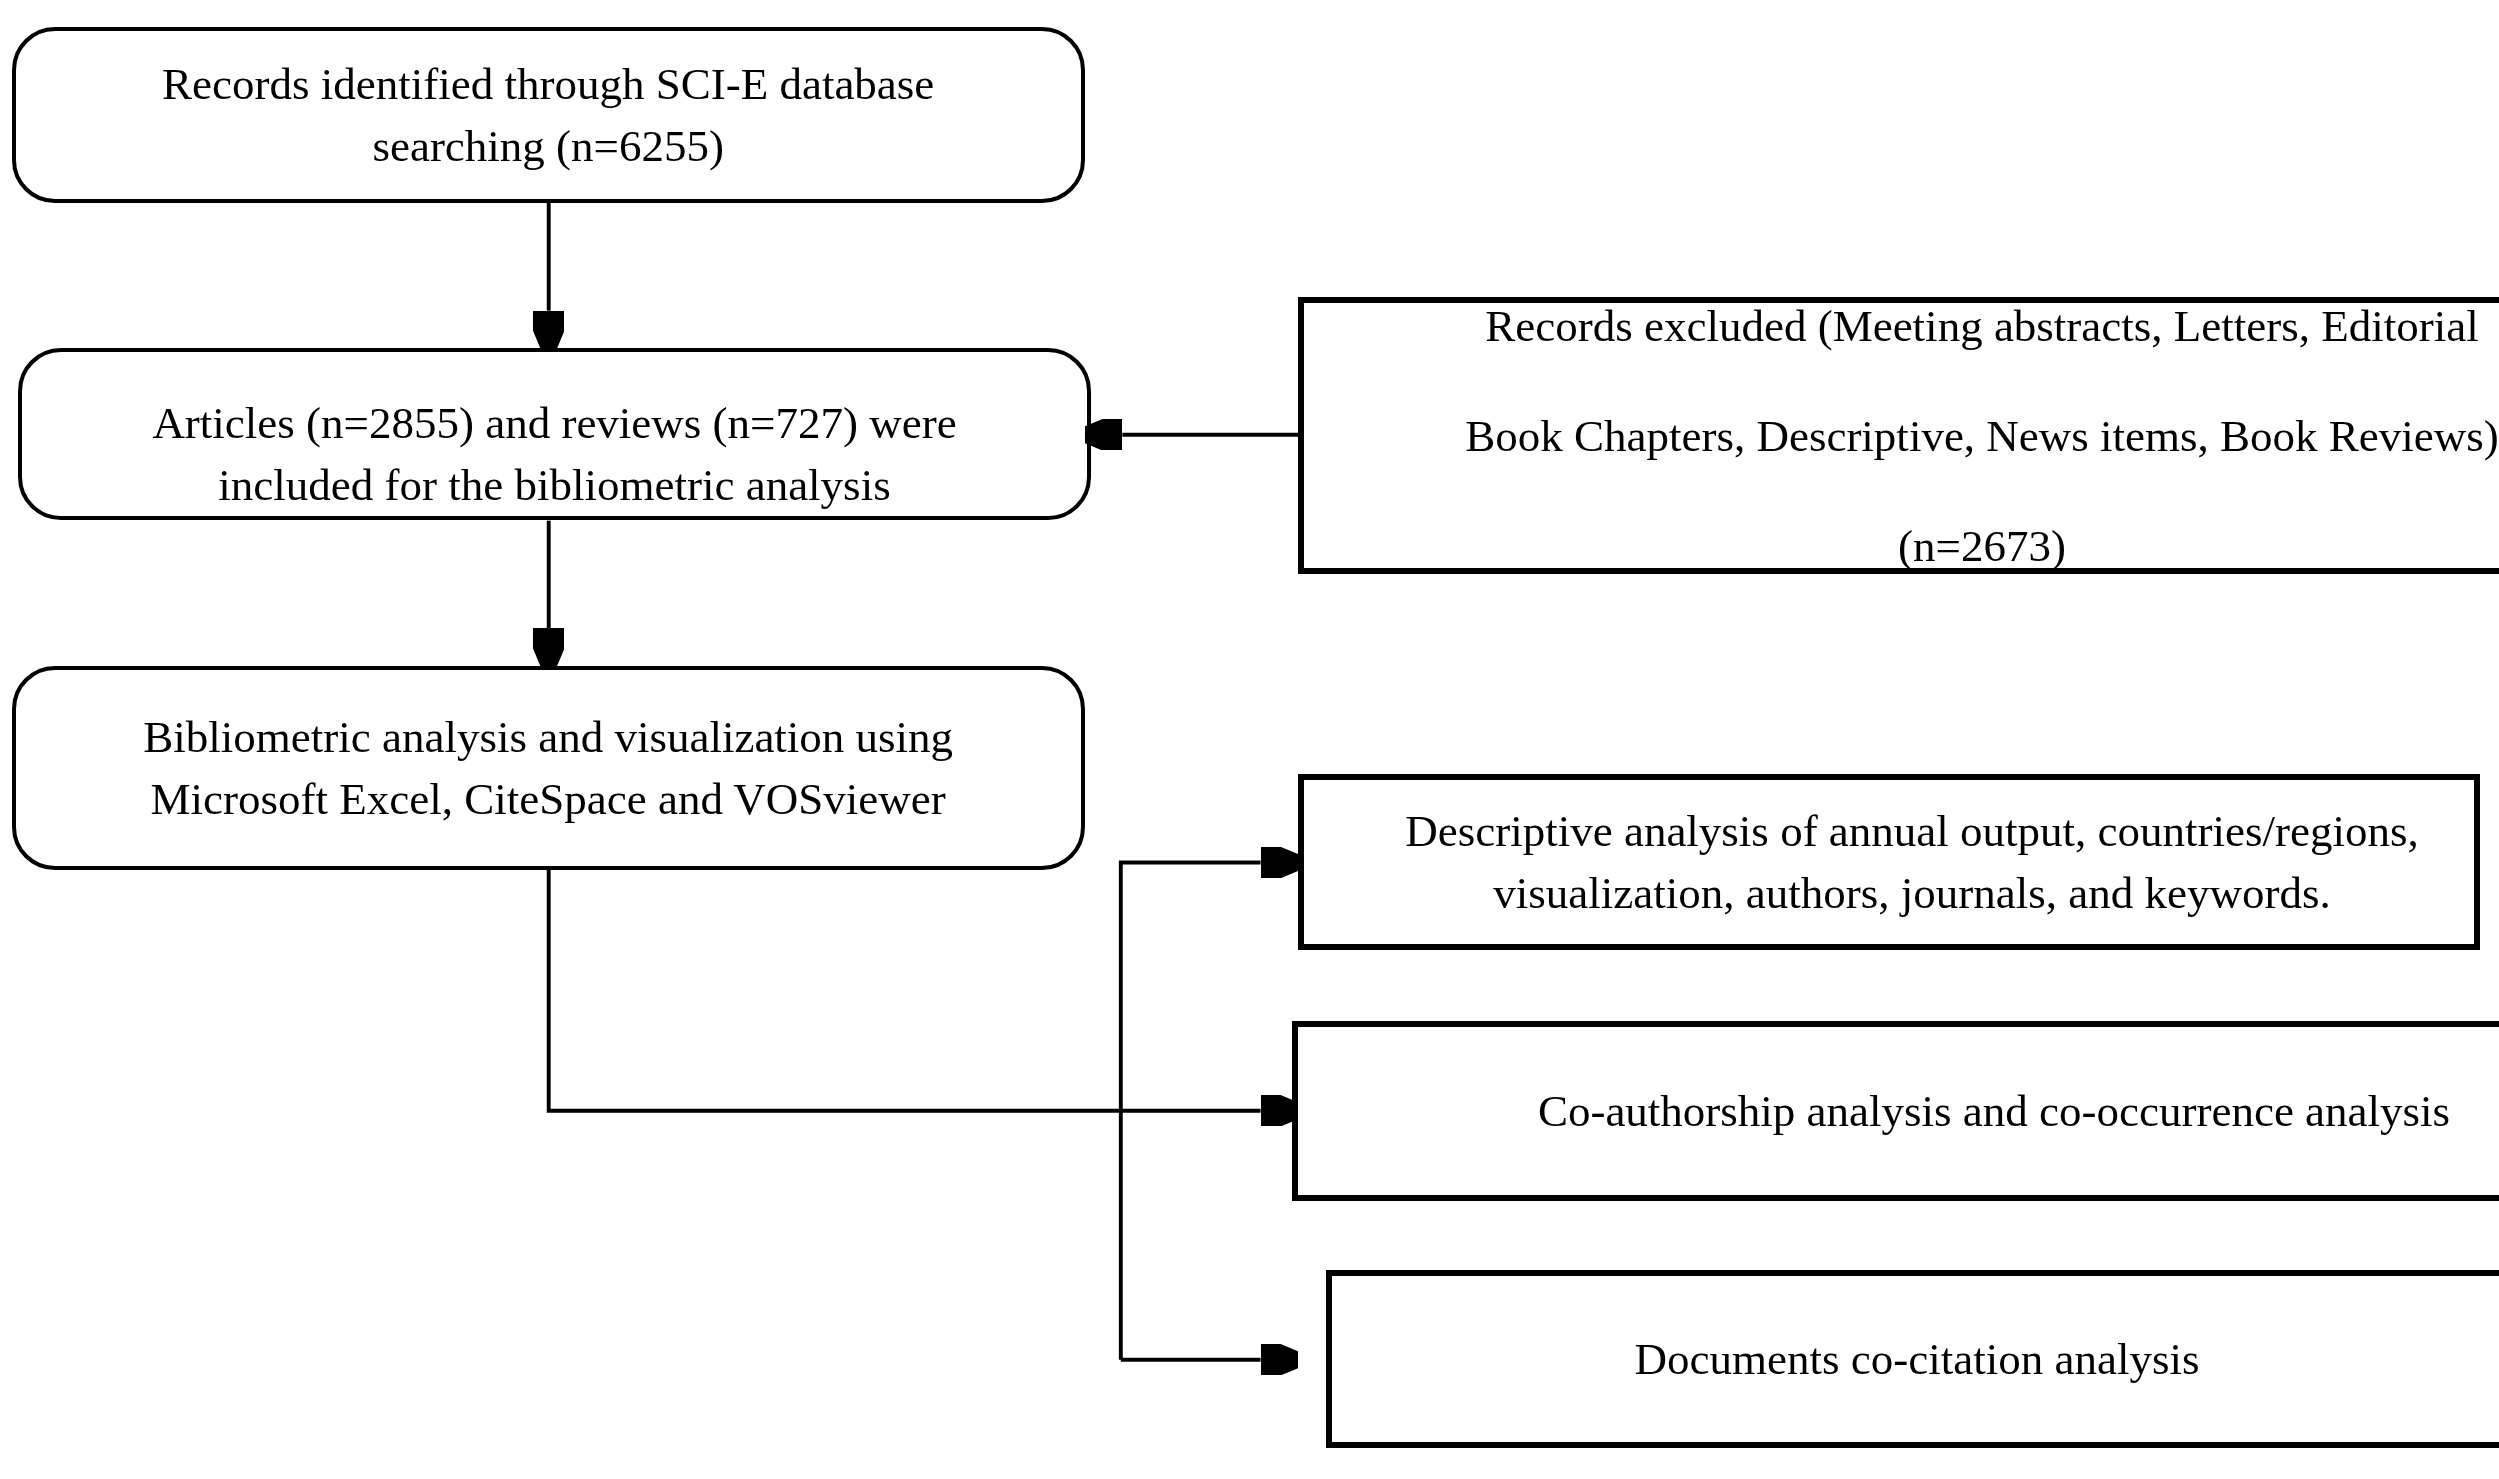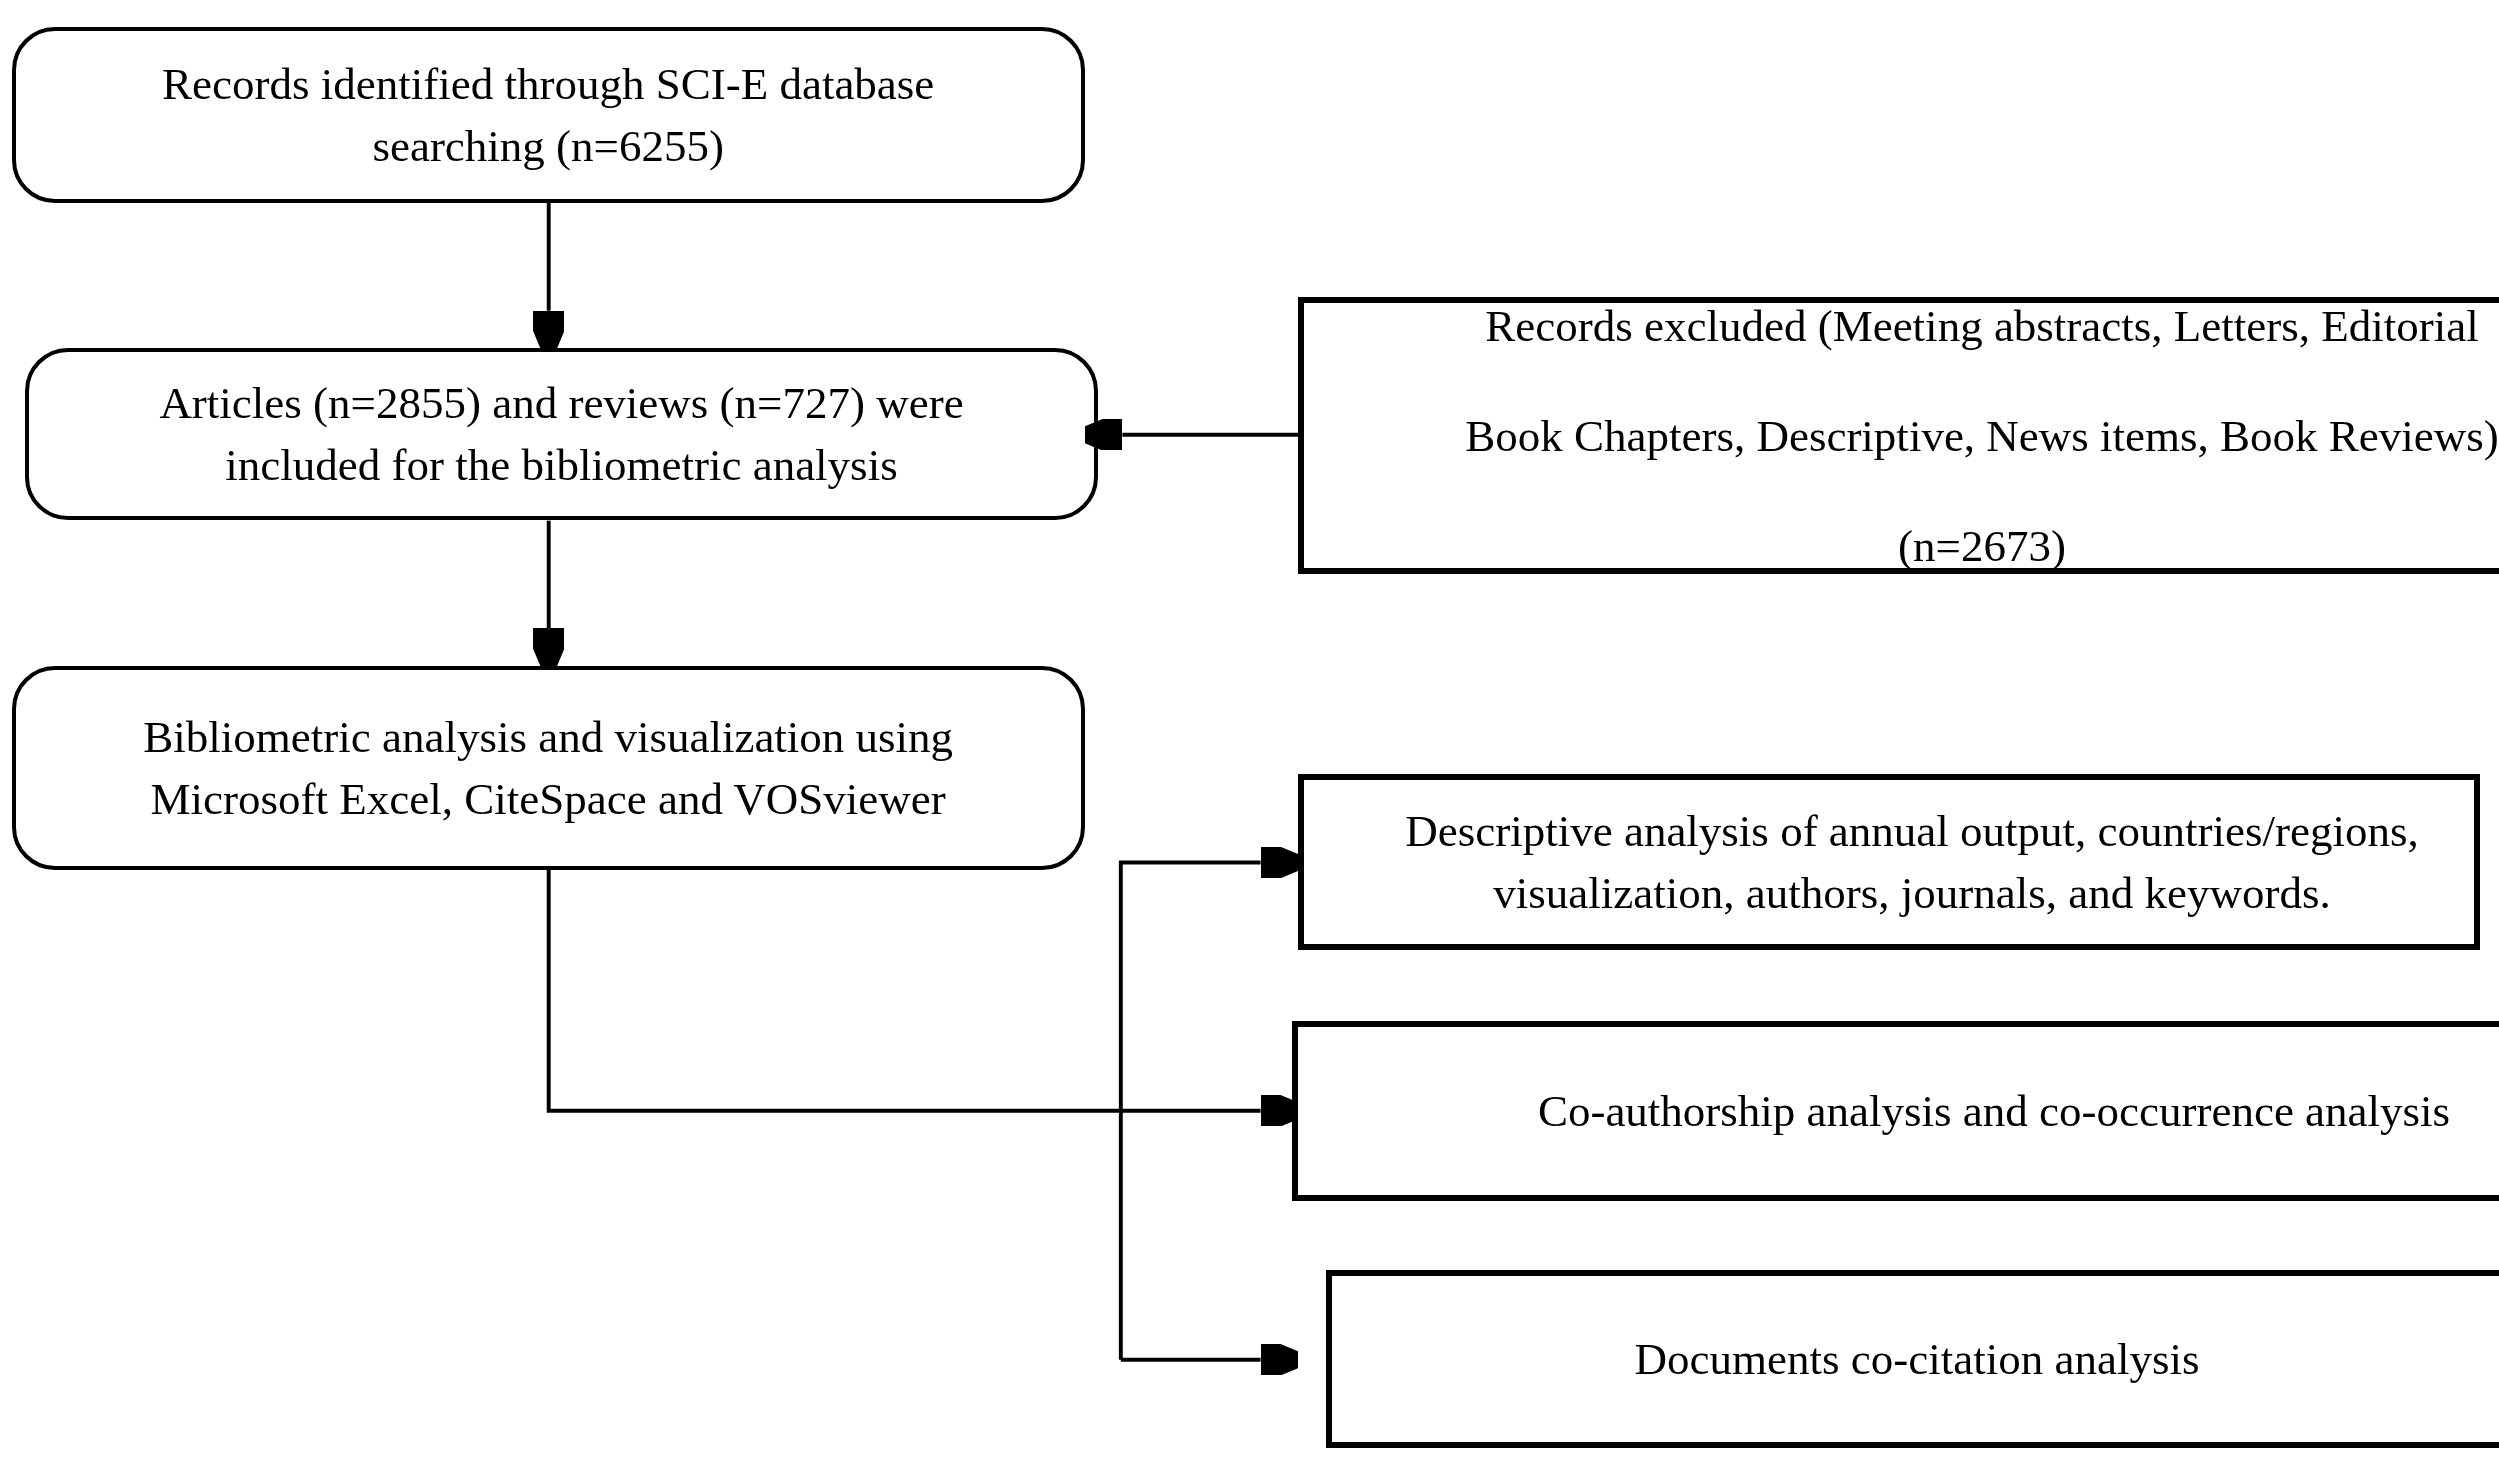--- a/index.html
+++ b/index.html
@@ -23,21 +23,21 @@
     align-items: center;
     text-align: center;
     font-size: 45px;
     line-height: 62px;
   }
   .rounded { border-radius: 43px; }
   .rect    { border-width: 6.2px; border-radius: 0; }
   .tline   { white-space: nowrap; }
 
   .box-identified   { left: 11.7px;   top: 26.5px;   width: 1073px; height: 176px; }
-  .box-included     { left: 25px;   top: 348px;  width: 1073px; height: 172px; }
+  .box-included     { left: 18px;   top: 348px;  width: 1073px; height: 172px; justify-content: flex-end; }
   .box-analysis     { left: 11.7px;   top: 666px;  width: 1073px; height: 204px; text-align: center; }
   .box-excluded     { left: 1298px; top: 297px;  width: 1368px; height: 277px; gap: 48px; }
   .box-descriptive  { left: 1298px; top: 774px;  width: 1182px; height: 176px; padding-left: 46px; }
   .box-coauthorship { left: 1292px; top: 1021px; width: 1404px; height: 180px; }
   .box-cocitation   { left: 1298px; top: 1270px; width: 1182px; height: 178px; margin-left: 28px; }
 
   svg.connectors {
     position: absolute;
     left: 0; top: 0;
     width: 2500px; height: 1480px;

